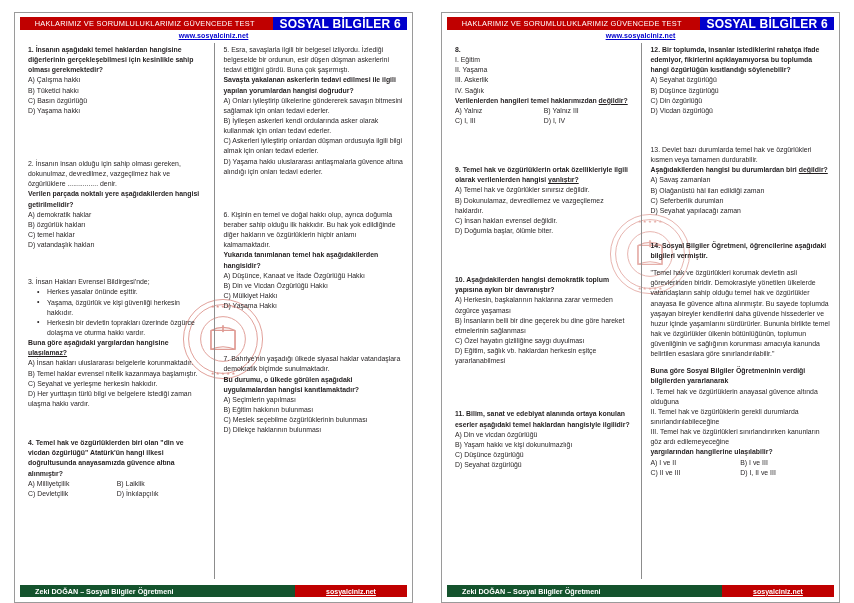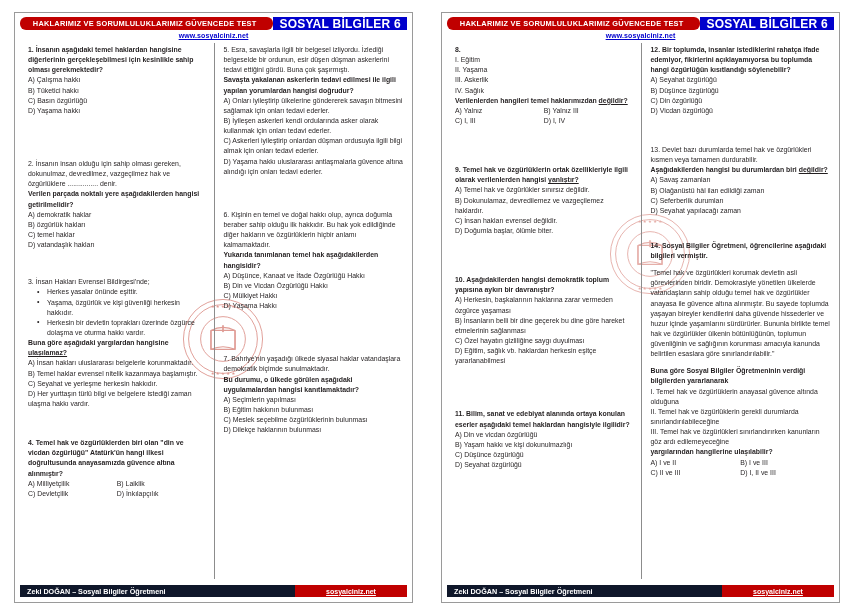--- a/index.html
+++ b/index.html
@@ -47,29 +47,28 @@
     width: 100%;
     height: 13px;
     box-sizing: border-box;
     flex: 0 0 auto;
   }
   .hdr-title {
     background: #c00000;
     color: #ffffff;
     flex: 1 1 auto;
     font-size: 7.4px;
-    font-weight: bold;
+    font-weight: normal;
     letter-spacing: 0.25px;
     display: flex;
     align-items: center;
     justify-content: center;
     padding-right: 4px;
     box-sizing: border-box;
     white-space: nowrap;
-    border-radius: 6px;
   }
   .hdr-sub {
     background: #0000cc;
     color: #ffffff;
     font-size: 12px;
     font-weight: bold;
     letter-spacing: 0.25px;
     display: flex;
     align-items: center;
     justify-content: center;
@@ -192,27 +191,27 @@
     flex: 0 0 auto;
     padding: 0 0 5px 0;
   }
   .ftr {
     display: flex;
     height: 12px;
     width: 100%;
     box-sizing: border-box;
   }
   .ftr-name {
-    background: #0f172a;
+    background: #14532d;
     color: #ffffff;
     font-size: 7.2px;
     font-weight: bold;
     display: flex;
     align-items: center;
-    padding-left: 7px;
+    padding-left: 15px;
     flex: 1 1 auto;
     box-sizing: border-box;
     white-space: nowrap;
   }
   .ftr-link {
     background: #c00000;
     color: #ffffff;
     font-size: 7px;
     font-weight: bold;
     text-decoration: underline;

